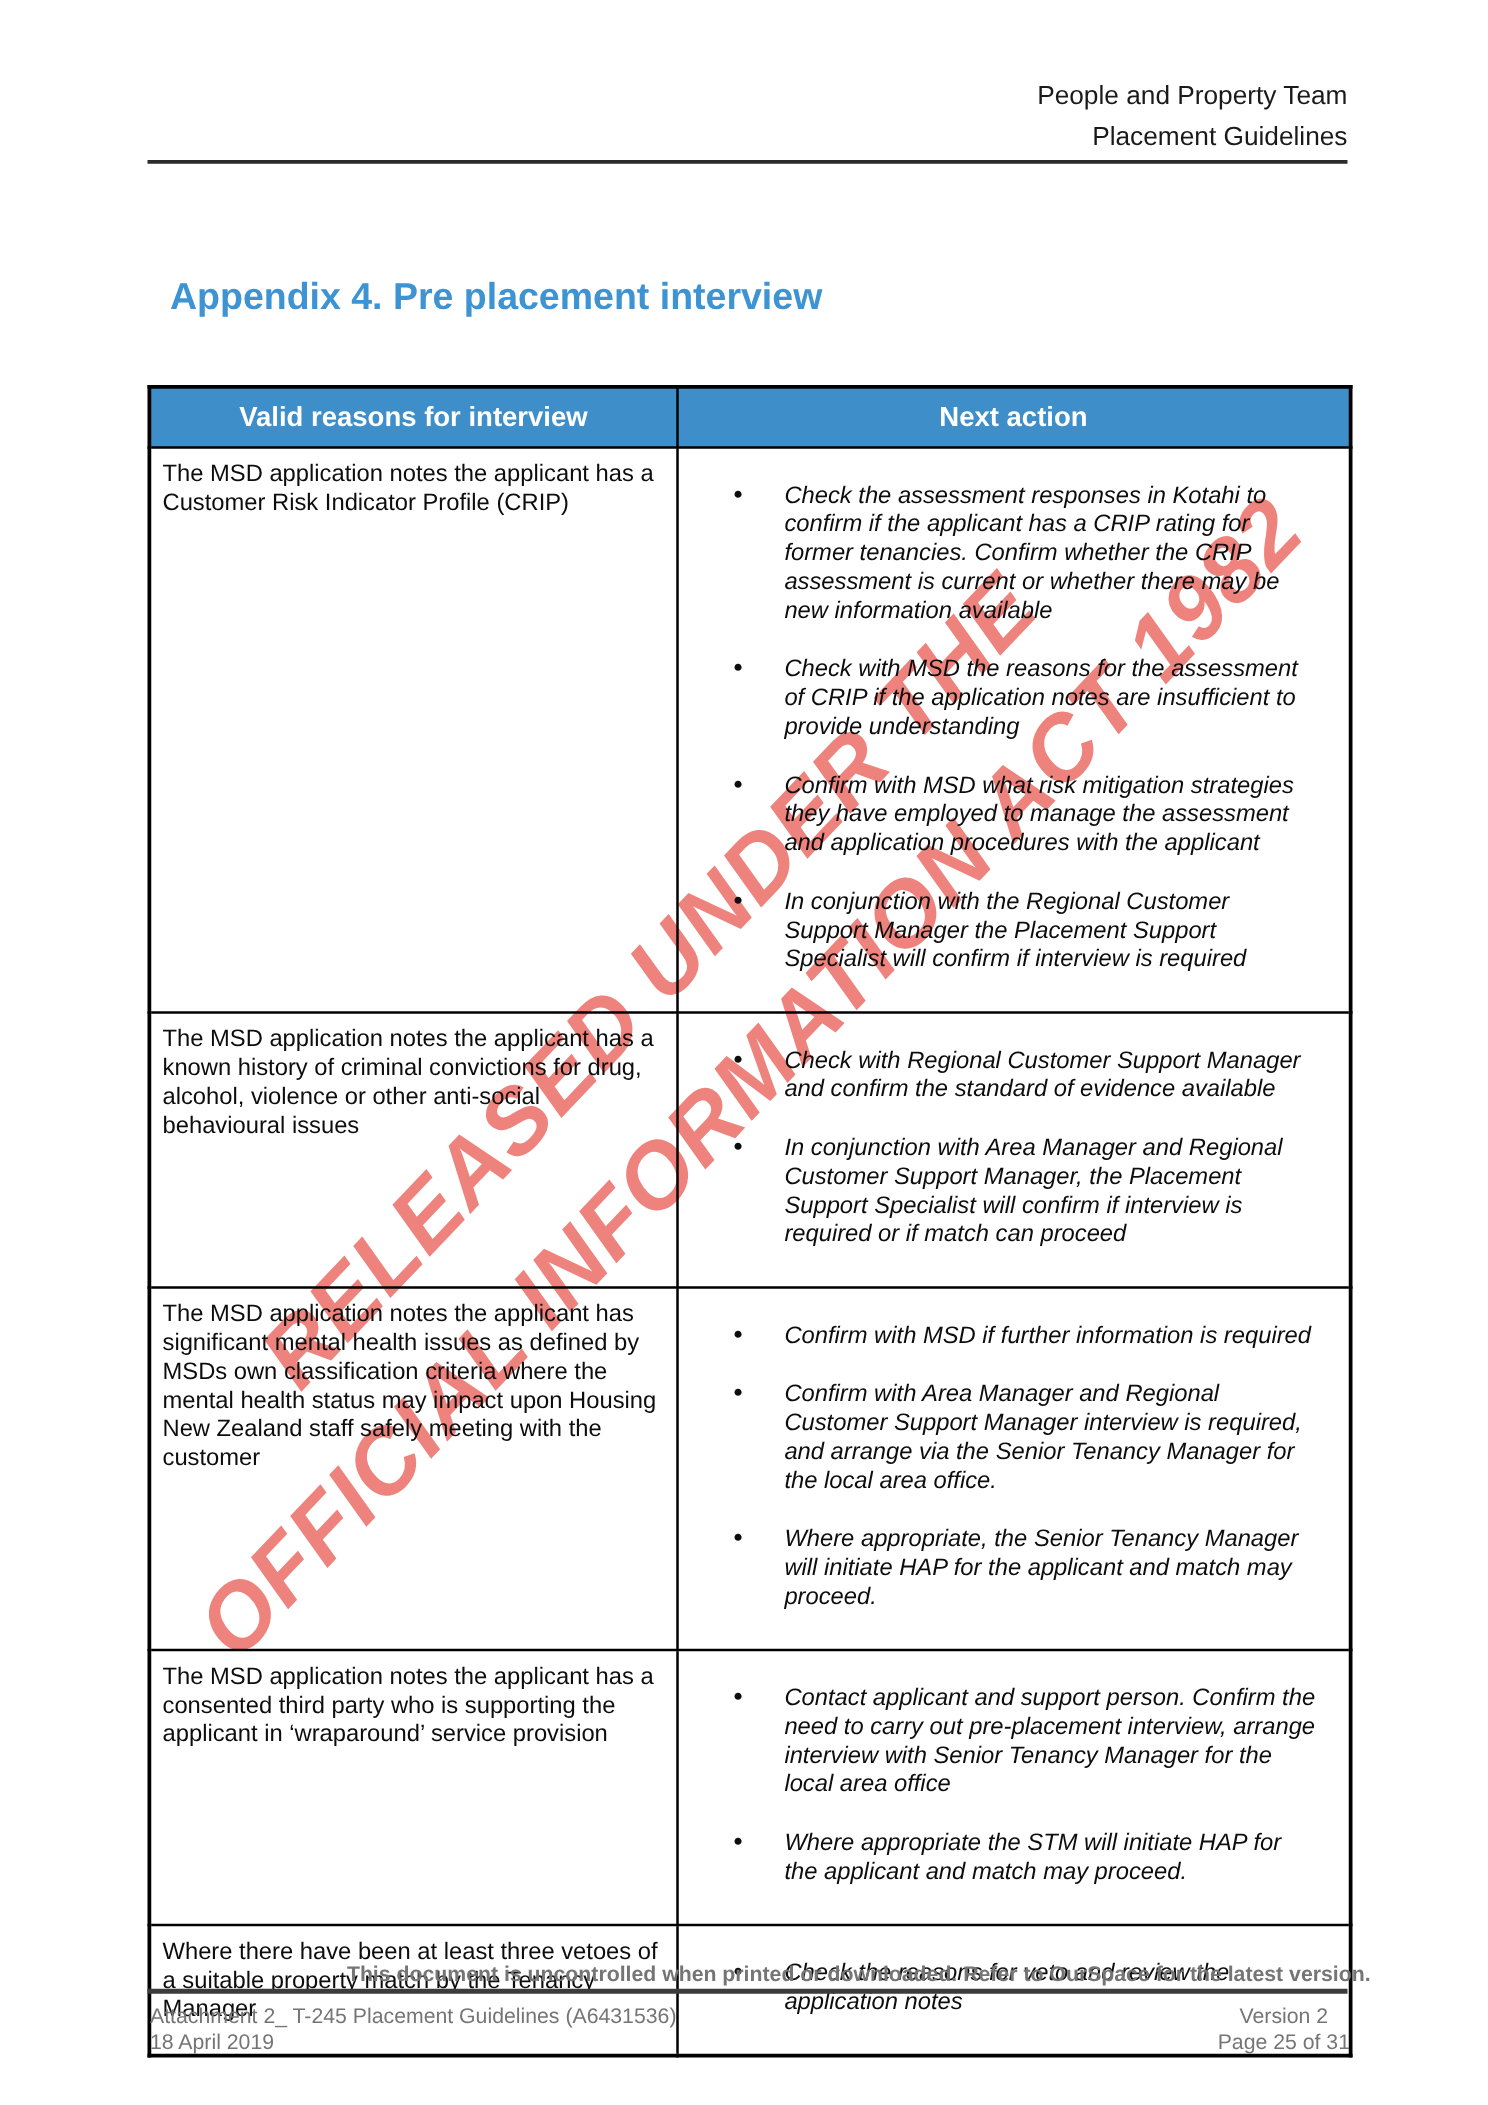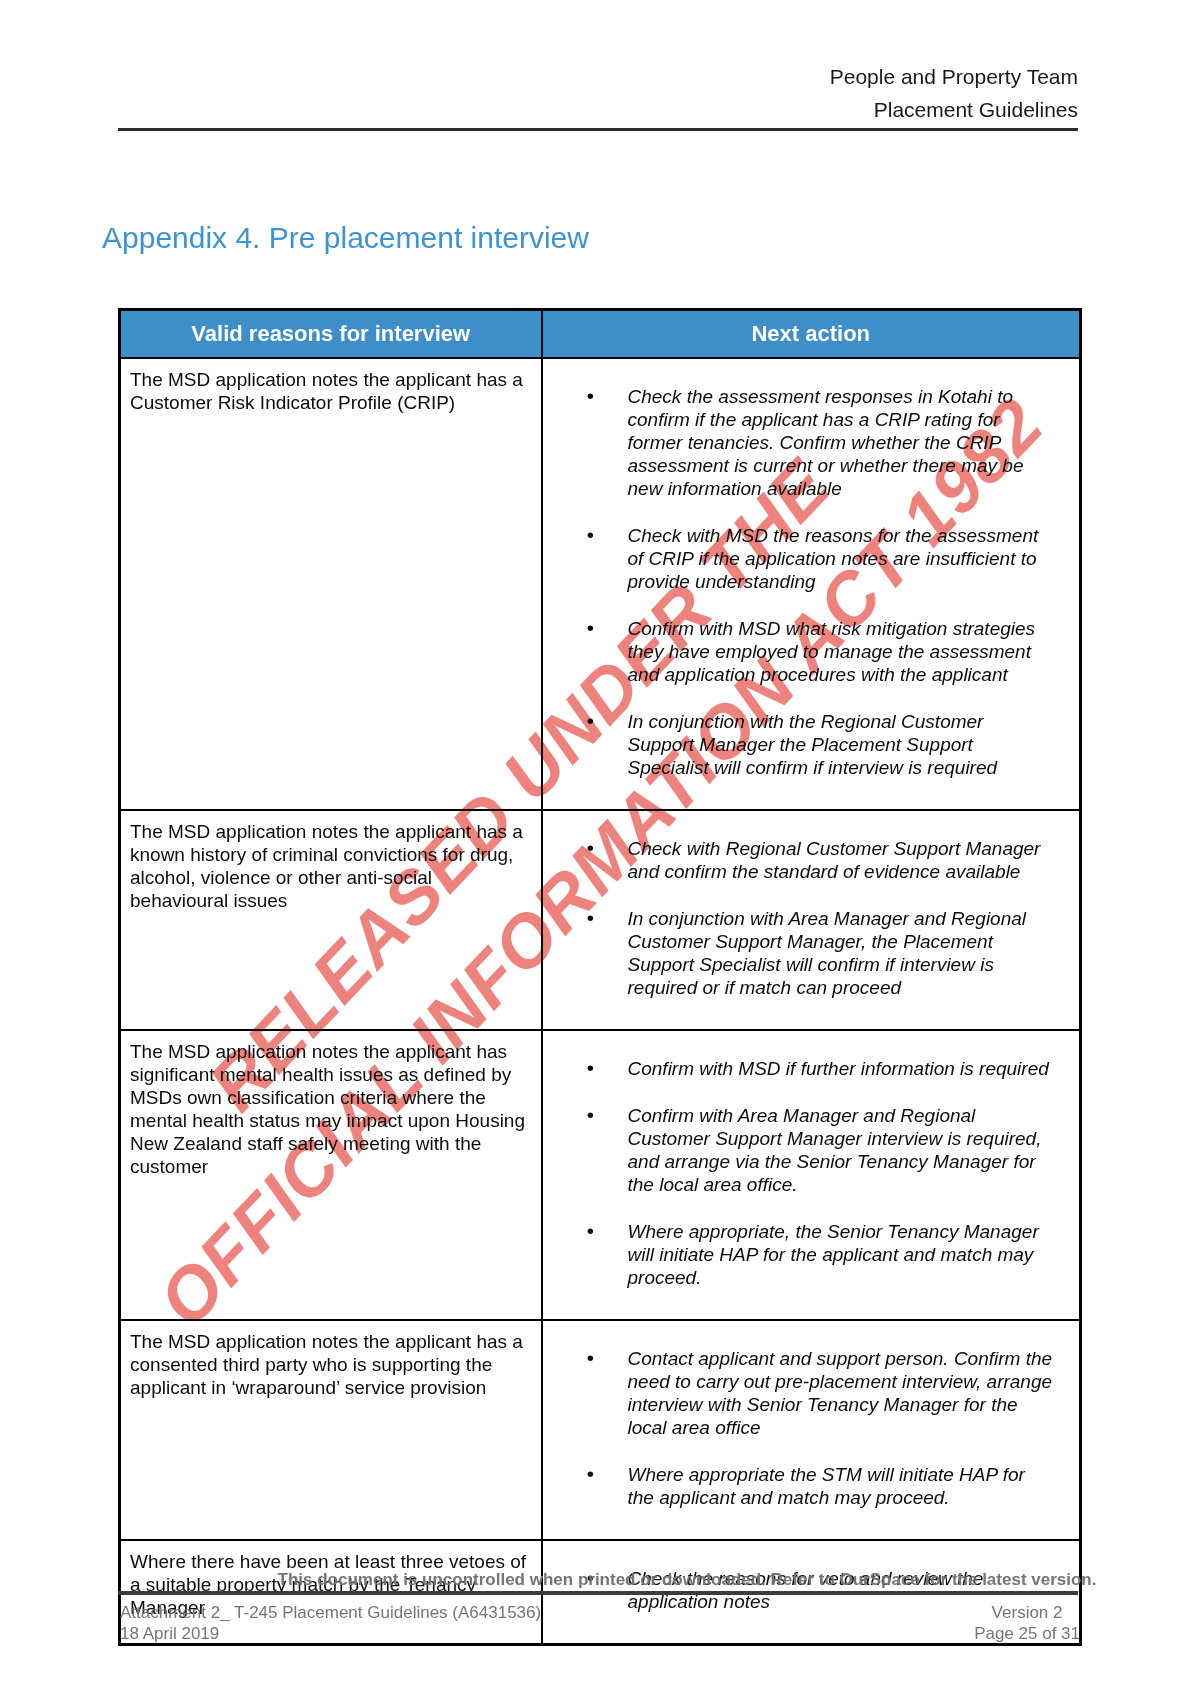--- a/index.html
+++ b/index.html
@@ -18,22 +18,22 @@
 
   .content{position:absolute;inset:0;z-index:1;}
 
   .doc-header{
     position:absolute;top:60px;right:112px;text-align:right;
     font-size:21px;line-height:33px;color:#1a1a1a;
   }
   .header-rule{position:absolute;left:118px;right:112px;top:128px;height:3px;background:#2b2b2b;}
 
   .page-title{
-    position:absolute;left:102px;top:221px;margin:0;
-    font-size:30px;font-weight:normal;letter-spacing:0;
+    position:absolute;left:136px;top:221px;margin:0;
+    font-size:30px;font-weight:bold;letter-spacing:0;
   }
 
   table.guide{
     position:absolute;left:118px;top:308px;width:961px;
     border-collapse:collapse;table-layout:fixed;
     border:3px solid #000;
   }
   table.guide col.c1{width:422px;}
   table.guide col.c2{width:539px;}
   table.guide th{

